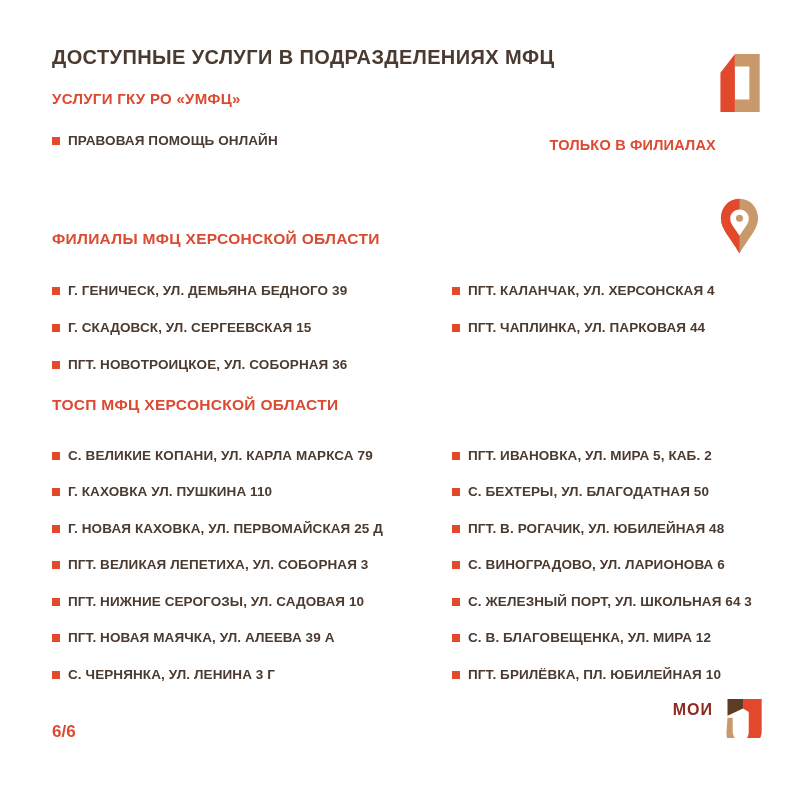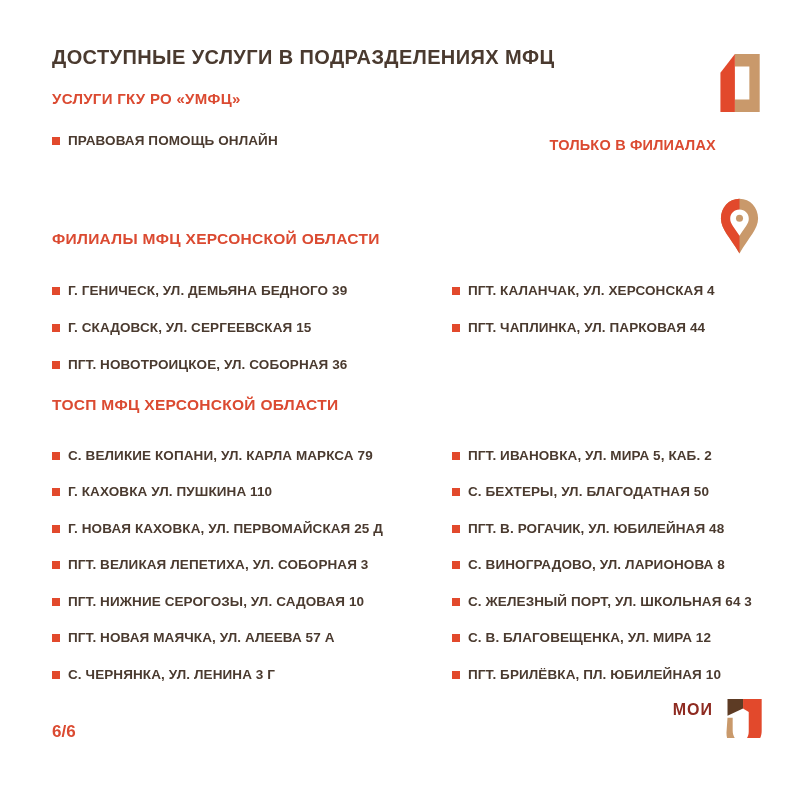--- a/index.html
+++ b/index.html
@@ -140,21 +140,21 @@
       <div class="item">
         <span class="bullet"></span>
         <span class="item-text">ПГТ. ВЕЛИКАЯ ЛЕПЕТИХА, УЛ. СОБОРНАЯ 3</span>
       </div>
       <div class="item">
         <span class="bullet"></span>
         <span class="item-text">ПГТ. НИЖНИЕ СЕРОГОЗЫ, УЛ. САДОВАЯ 10</span>
       </div>
       <div class="item">
         <span class="bullet"></span>
-        <span class="item-text">ПГТ. НОВАЯ МАЯЧКА, УЛ. АЛЕЕВА 57 А</span>
+        <span class="item-text">ПГТ. НОВАЯ МАЯЧКА, УЛ. АЛЕЕВА 39 А</span>
       </div>
       <div class="item">
         <span class="bullet"></span>
         <span class="item-text">С. ЧЕРНЯНКА, УЛ. ЛЕНИНА 3 Г</span>
       </div>
     </div>
   <div class="list-col col-right list-tosp">
       <div class="item">
         <span class="bullet"></span>
         <span class="item-text">ПГТ. ИВАНОВКА, УЛ. МИРА 5, КАБ. 2</span>
@@ -162,21 +162,21 @@
       <div class="item">
         <span class="bullet"></span>
         <span class="item-text">С. БЕХТЕРЫ, УЛ. БЛАГОДАТНАЯ 50</span>
       </div>
       <div class="item">
         <span class="bullet"></span>
         <span class="item-text">ПГТ. В. РОГАЧИК, УЛ. ЮБИЛЕЙНАЯ 48</span>
       </div>
       <div class="item">
         <span class="bullet"></span>
-        <span class="item-text">С. ВИНОГРАДОВО, УЛ. ЛАРИОНОВА 8</span>
+        <span class="item-text">С. ВИНОГРАДОВО, УЛ. ЛАРИОНОВА 6</span>
       </div>
       <div class="item">
         <span class="bullet"></span>
         <span class="item-text">С. ЖЕЛЕЗНЫЙ ПОРТ, УЛ. ШКОЛЬНАЯ 64 3</span>
       </div>
       <div class="item">
         <span class="bullet"></span>
         <span class="item-text">С. В. БЛАГОВЕЩЕНКА, УЛ. МИРА 12</span>
       </div>
       <div class="item">

